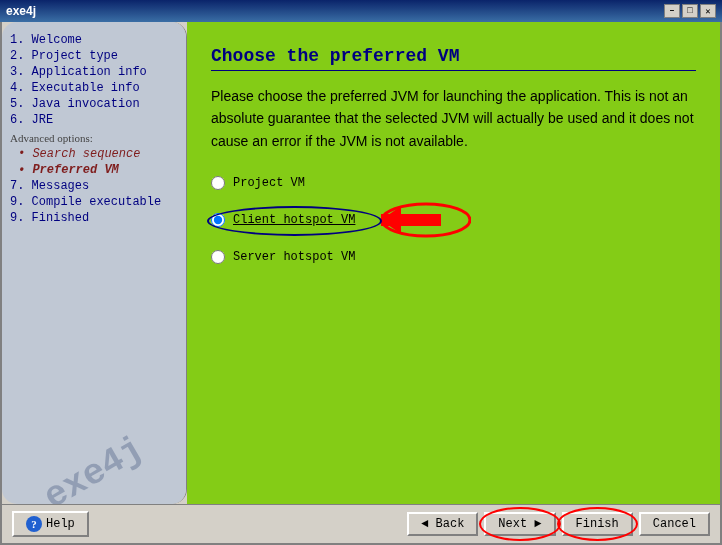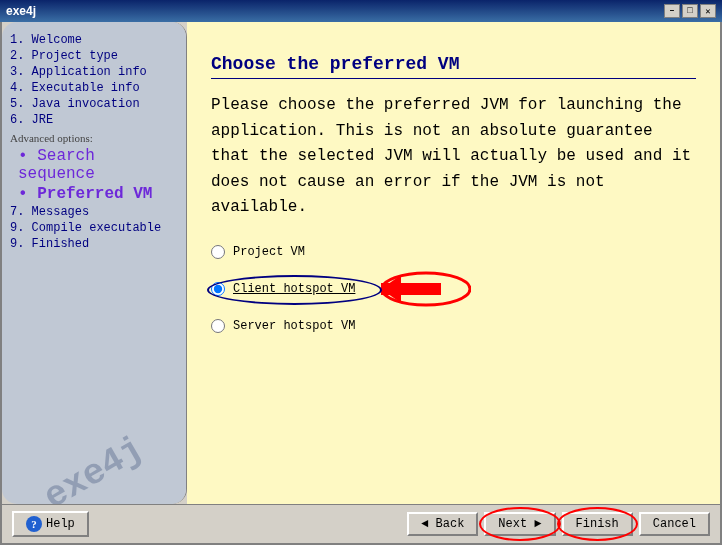--- a/index.html
+++ b/index.html
@@ -81,24 +81,25 @@
     }
     .sidebar-section-label {
       font-size: 11px;
       color: #444;
       margin-top: 4px;
       margin-bottom: 2px;
       font-family: Liberation Serif, serif;
     }
     .sidebar-sub-item {
       padding: 1px 0 1px 8px;
-      font-size: 16px;
-      color: #6d28d9;
-      cursor: pointer;
-      font-family: 'Courier New', monospace;
+      font-size: 12px;
+      color: #7f1d1d;
+      cursor: pointer;
+      font-family: 'Courier New', monospace;
+      font-style: italic;
     }
     .sidebar-sub-item.active-sub {
       font-weight: bold;
     }
     .watermark {
       position: absolute;
       bottom: 10px;
       left: 0;
       width: 100%;
       text-align: center;
@@ -106,38 +107,38 @@
       font-weight: bold;
       color: rgba(60, 80, 120, 0.35);
       font-family: 'Courier New', monospace;
       transform: rotate(-30deg);
       pointer-events: none;
       user-select: none;
     }
 
     .content-area {
       flex: 1;
-      background: #fef9c3;
-      padding: 32px 24px;
+      background: #84cc16;
+      padding: 24px 24px;
       overflow-y: auto;
     }
     .content-title {
       font-size: 18px;
       font-weight: bold;
       color: #000080;
       font-family: 'Courier New', monospace;
       margin-bottom: 14px;
       border-bottom: 1px solid #000080;
       padding-bottom: 4px;
     }
     .content-description {
-      font-size: 16px;
+      font-size: 14px;
       color: #000;
       line-height: 1.6;
-      font-family: Liberation Mono, monospace;
+      font-family: Liberation Sans, sans-serif;
       margin-bottom: 24px;
     }
     .radio-group {
       display: flex;
       flex-direction: column;
       gap: 12px;
     }
     .radio-option {
       display: flex;
       align-items: center;

